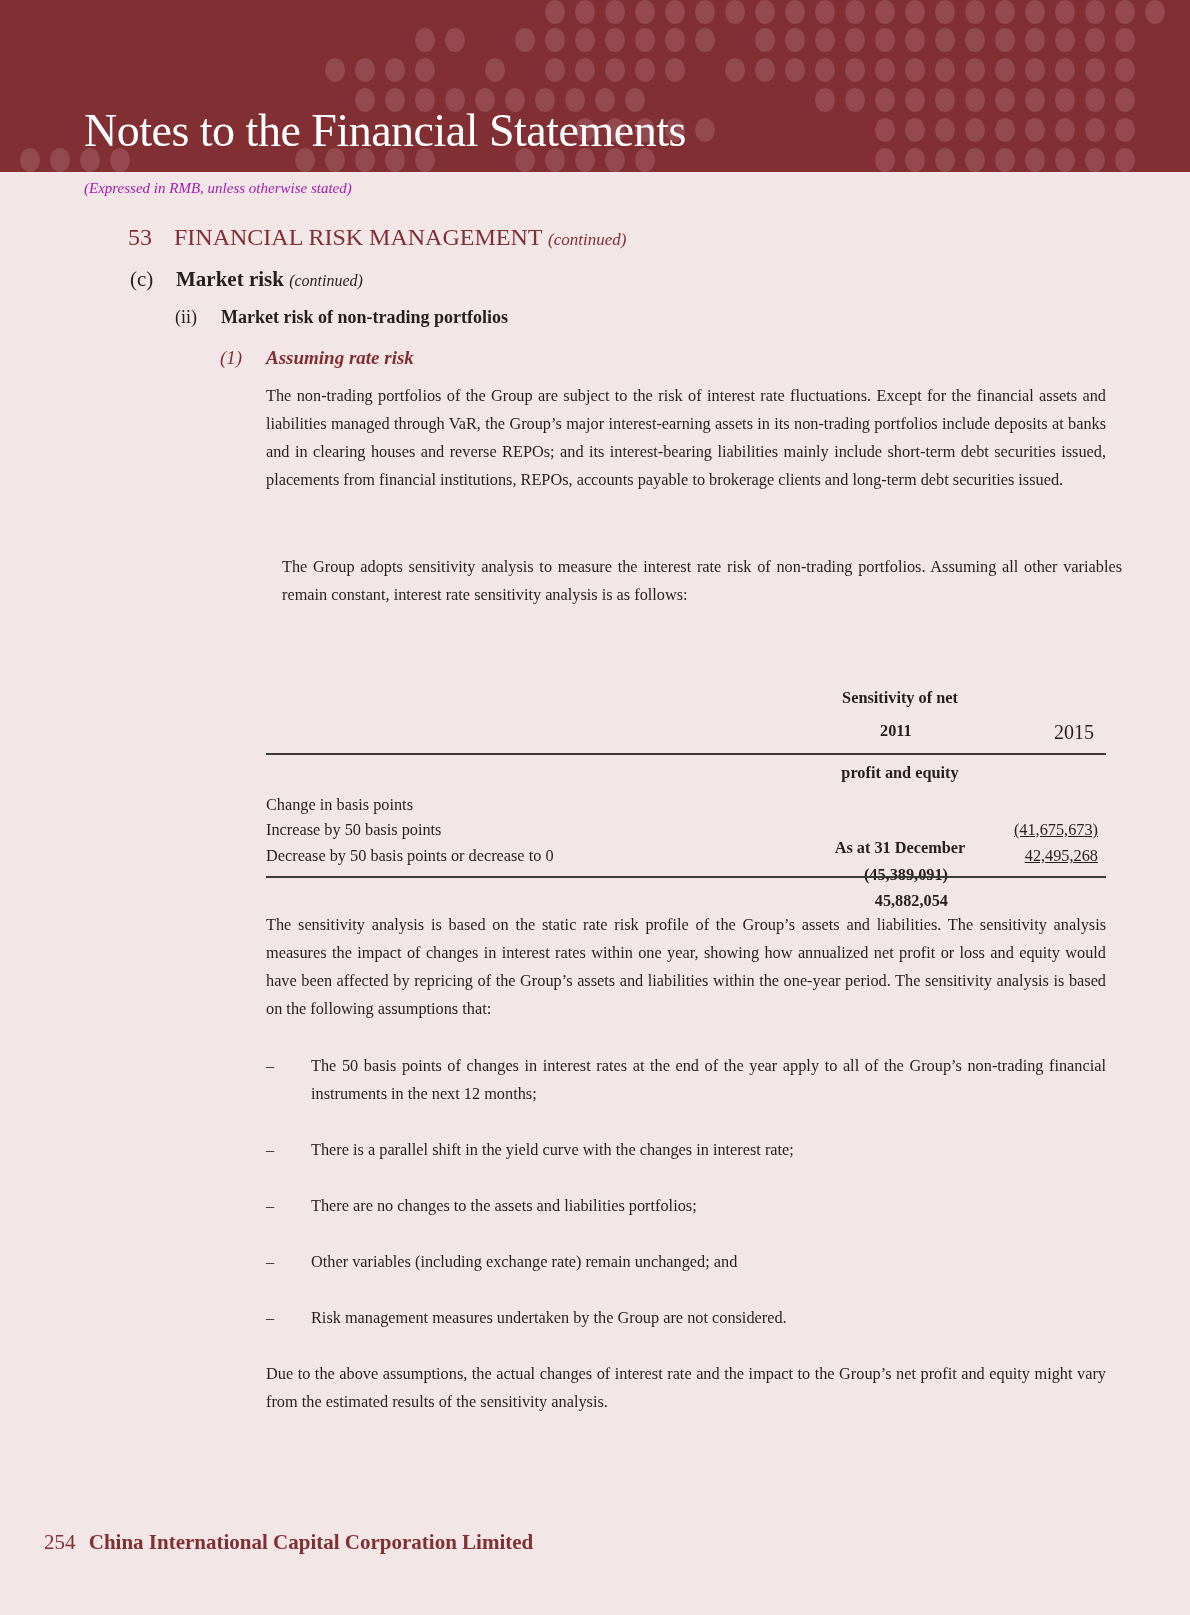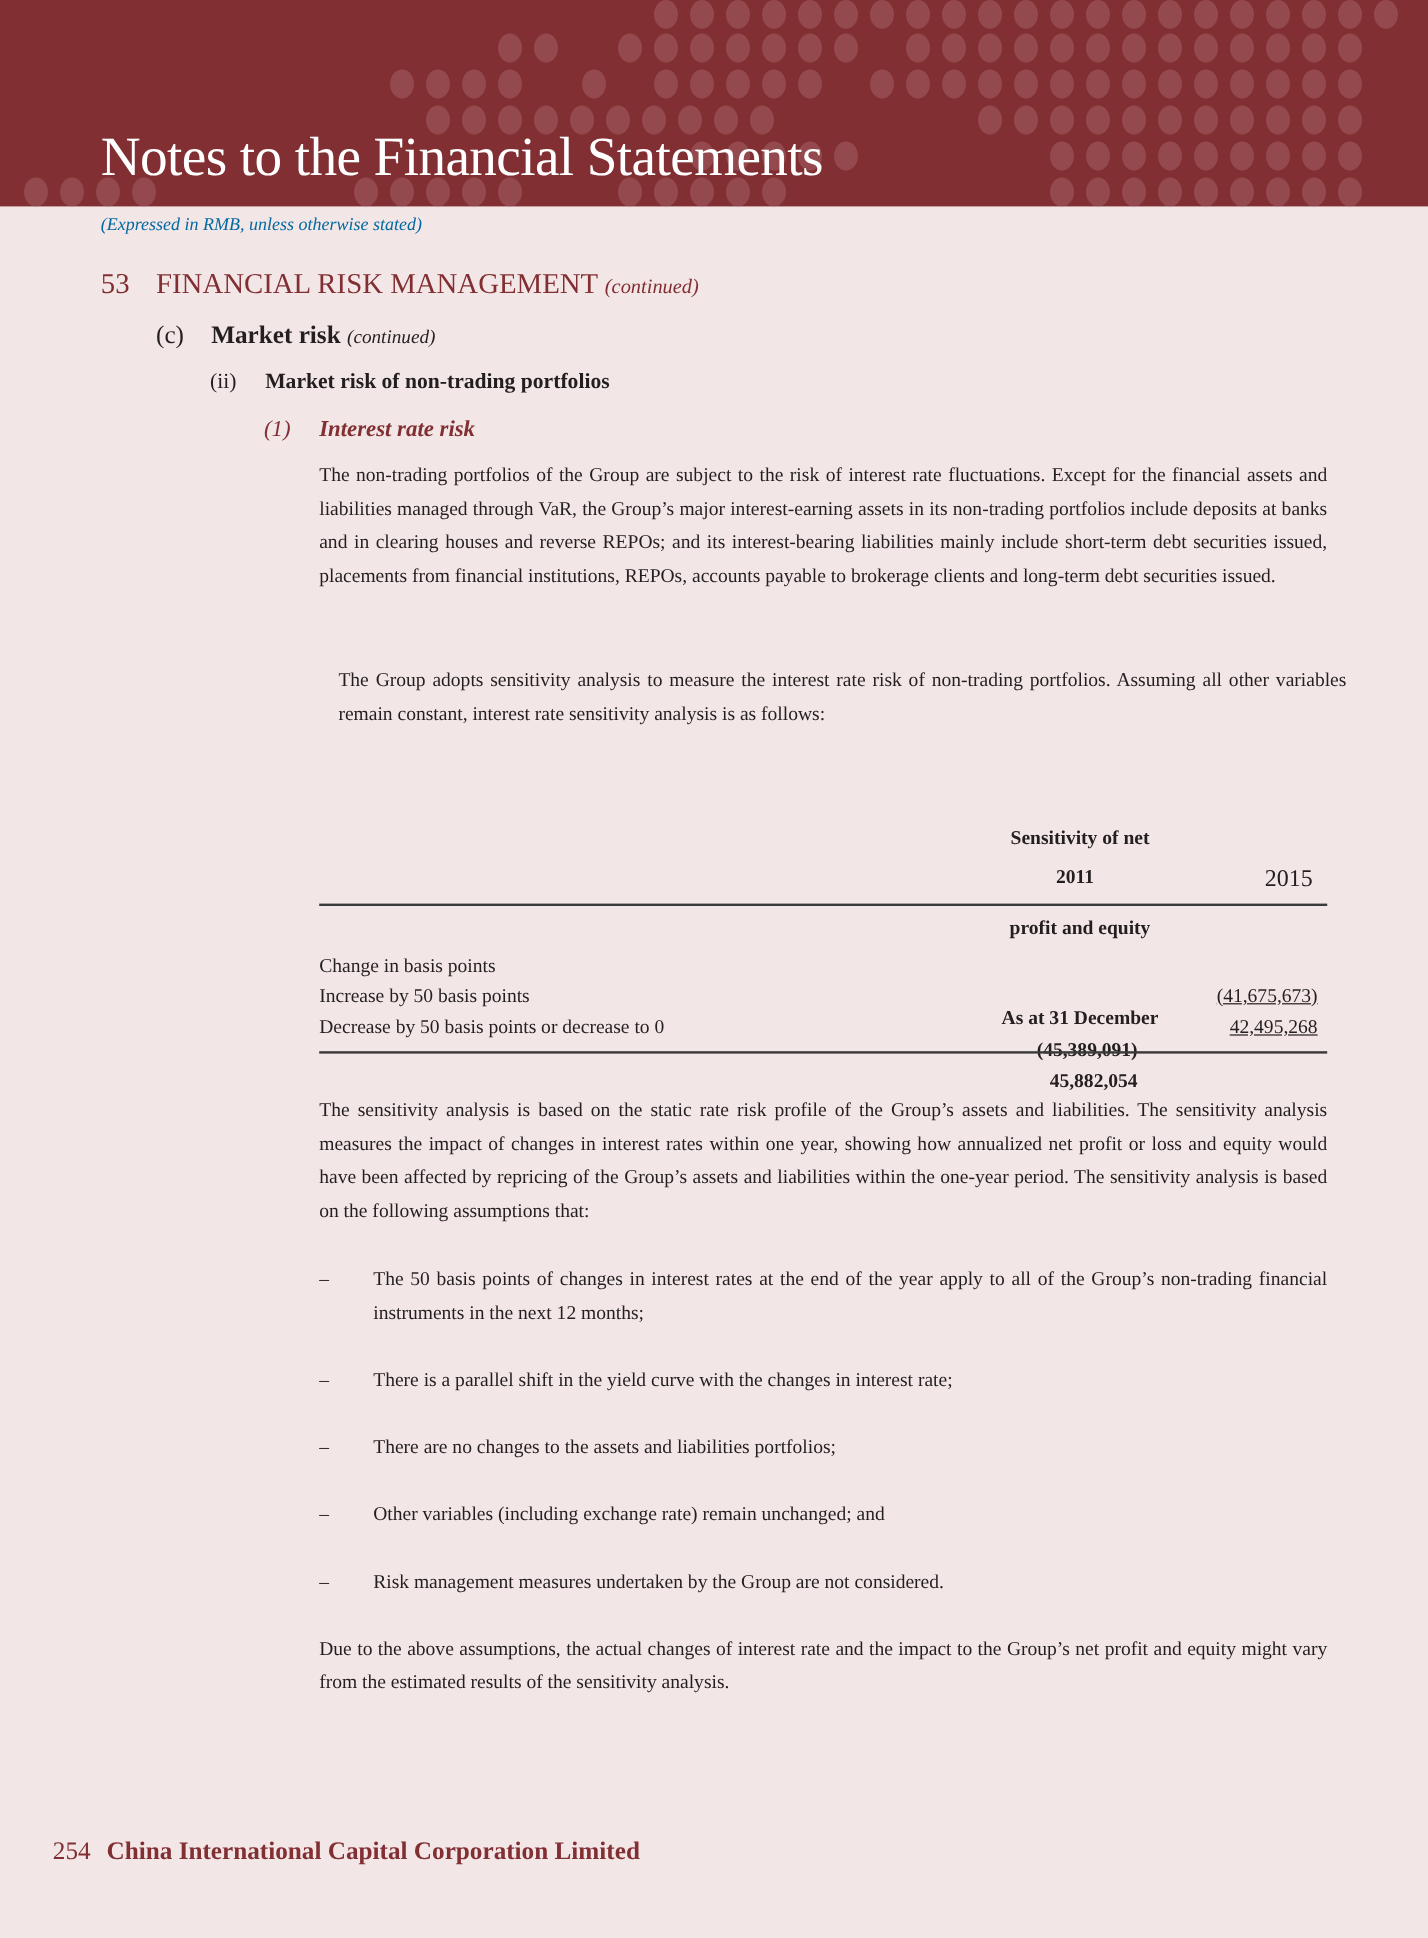--- a/index.html
+++ b/index.html
@@ -16,27 +16,27 @@
     background: #812f33; overflow: hidden;
   }
   .dots { position: absolute; left: 0; top: 0; }
   .banner-title {
     position: absolute; left: 84px; top: 104px;
     font-size: 46px; color: #ffffff; letter-spacing: -0.5px;
     white-space: nowrap;
   }
   .subtitle {
     position: absolute; left: 84px; top: 180px;
-    font-size: 15px; font-style: italic; color: #0369a1;
+    font-size: 15px; font-style: italic; color: #a21caf;
   }
   .sec-h {
     position: absolute; left: 84px; top: 224px;
     font-size: 24px; color: #812f33; white-space: nowrap;
   }
-  .sec-h .num { display: inline-block; width: 46px; }
+  .sec-h .num { display: inline-block; width: 46px; margin-left: 44px; }
   .cont { font-style: italic; font-size: 17px; color: #812f33; }
   .sub-c { position: absolute; left: 130px; top: 267px; font-size: 21px; font-weight: bold; white-space: nowrap; }
   .sub-c .lab { display: inline-block; width: 46px; font-weight: normal; }
   .sub-c .cont2 { font-style: italic; font-size: 16px; font-weight: normal; }
   .sub-ii { position: absolute; left: 175px; top: 307px; font-size: 18px; font-weight: bold; white-space: nowrap; }
   .sub-ii .lab { display: inline-block; width: 46px; font-weight: normal; }
   .sub-1 { position: absolute; left: 220px; top: 347px; font-size: 19px; font-style: italic; font-weight: bold; color: #812f33; white-space: nowrap; }
   .sub-1 .lab { display: inline-block; width: 46px; font-weight: normal; }
   .para {
     position: absolute; left: 266px; width: 840px;
@@ -198,21 +198,21 @@
   <span class="cont">(continued)</span>
 </div>
 <div class="sub-c">
   <span class="lab">(c)</span><span>Market risk</span>
   <span class="cont2">(continued)</span>
 </div>
 <div class="sub-ii">
   <span class="lab">(ii)</span><span>Market risk of non-trading portfolios</span>
 </div>
 <div class="sub-1">
-  <span class="lab">(1)</span><span>Interest rate risk</span>
+  <span class="lab">(1)</span><span>Assuming rate risk</span>
 </div>
 
 <div class="para" style="top:382px;">The non-trading portfolios of the Group are subject to the risk of interest rate fluctuations. Except for the financial assets and liabilities managed through VaR, the Group’s major interest-earning assets in its non-trading portfolios include deposits at banks and in clearing houses and reverse REPOs; and its interest-bearing liabilities mainly include short-term debt securities issued, placements from financial institutions, REPOs, accounts payable to brokerage clients and long-term debt securities issued.</div>
 <div class="para" style="top:553px;margin-left:16px;">The Group adopts sensitivity analysis to measure the interest rate risk of non-trading portfolios. Assuming all other variables remain constant, interest rate sensitivity analysis is as follows:</div>
 
 <div class="tbl-head" style="top:636px;">
   <div class="center">Sensitivity of net</div>
   <div class="center">profit and equity</div>
   <div class="center">As at 31 December</div>
 </div>

